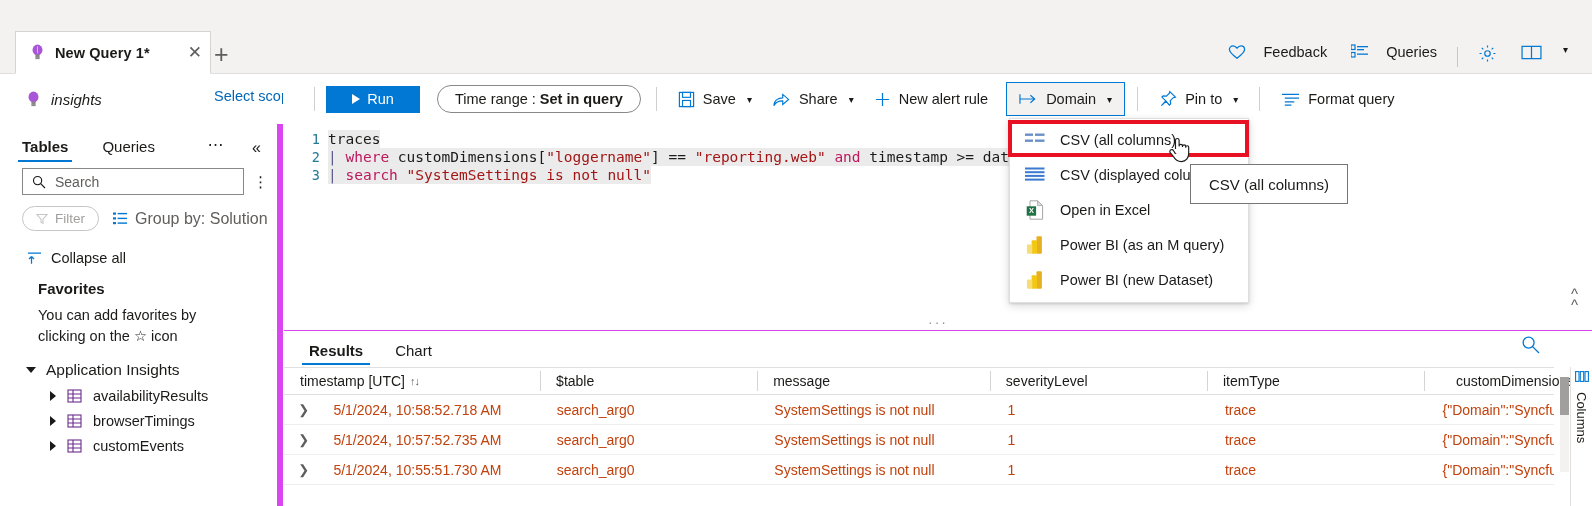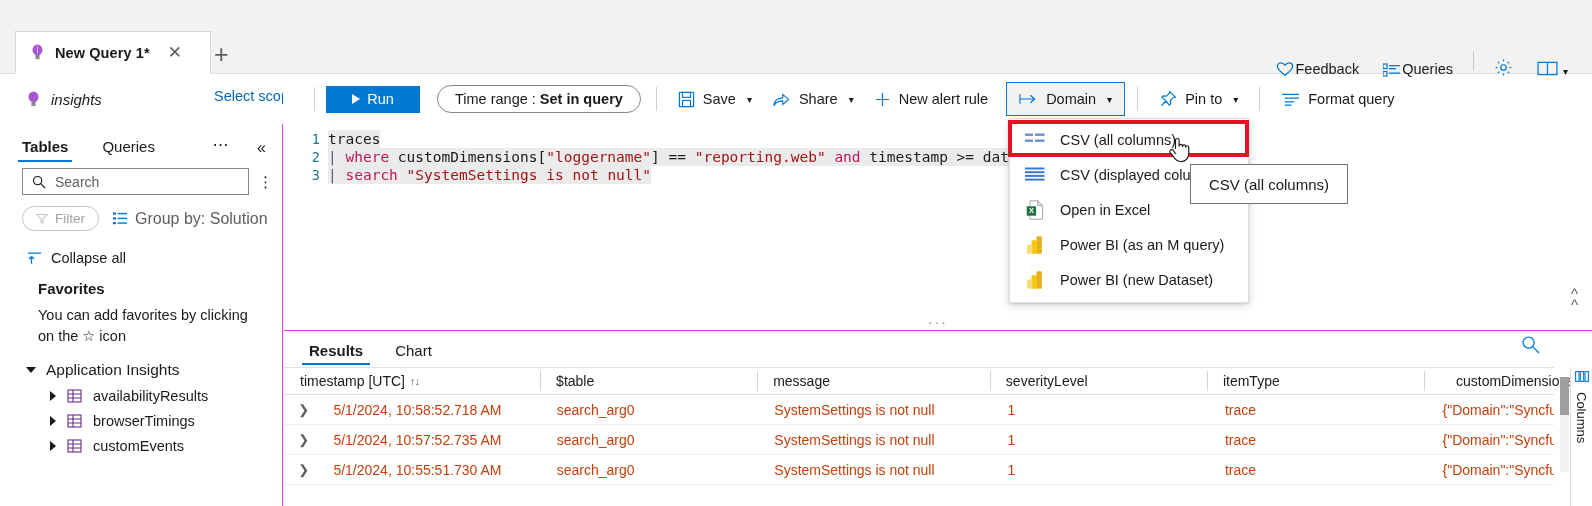--- a/index.html
+++ b/index.html
@@ -14,28 +14,28 @@
 
   
   .tabstrip {
     position:absolute; left:0; top:0; width:1592px; height:74px;
     background:#f3f2f1; border-bottom:1px solid #e1dfdd;
   }
   .tabstrip-fill{position:absolute;left:0;top:0;width:1592px;height:73px;background:#f3f2f1;}
   .qtab {
     position:absolute; left:15px; top:31px; width:196px; height:43px;
     background:#ffffff; border:1px solid #d6d4d2; border-bottom:1px solid #ffffff;
-    display:flex; align-items:center; padding:0 24px 0 14px; z-index:4;
+    display:flex; align-items:center; padding:0 4px 0 14px; z-index:4;
   }
   .qtab-label{ font-size:14.5px; font-weight:bold; color:#1b1a19; margin-left:10px; flex:1; letter-spacing:.1px;}
   .qtab-close{ font-size:17px; color:#605e5c; line-height:1; padding:2px 4px; font-weight:300;}
   .tab-add{ position:absolute; left:214px; top:42px; font-size:25px; color:#605e5c; font-weight:300; line-height:1; z-index:5;}
 
   .header-right{ position:absolute; right:12px; top:44px; display:flex; align-items:center; gap:0px; z-index:5;}
-  .hr-item{ display:flex; align-items:flex-end; gap:2px; font-size:14.5px; color:#1b1a19; padding:0 12px; height:26px;margin-top:7px;}
+  .hr-item{ display:flex; align-items:flex-start; gap:18px; font-size:14.5px; color:#1b1a19; padding:0 12px; height:26px;}
   .hr-sep{ width:1px; height:20px; background:#c8c6c4; margin:0 8px;}
 
   
   .scopebar{ position:absolute; left:0; top:74px; width:283px; height:50px; background:#ffffff; display:flex; align-items:center;}
   .scope-name{ font-size:15px; color:#1b1a19; margin-left:10px;font-style:italic;}
   .scope-link{ position:absolute; left:214px; top:88px; font-size:14.5px; color:#0067b8; }
 
   
   .cmdbar{ position:absolute; left:283px; top:74px; width:1309px; height:50px; background:#ffffff; display:flex; align-items:center; padding-left:20px; }
   .vsep{ width:1px; height:24px; background:#d2d0ce; margin:0 11px;}
@@ -53,21 +53,21 @@
   .cmd{ display:flex; align-items:center; gap:8px; font-size:14.5px; color:#1b1a19; height:30px; padding:0 10px; white-space:nowrap;}
   .chev{ font-size:10px; color:#1b1a19; margin-left:3px;}
 
   .export-btn{
     position:relative; background:#f3f2f1; border:1.5px solid #0078d4;
     height:34px; padding:0 12px; display:flex; align-items:center; gap:8px;
     font-size:14.5px; margin-left:8px;
   }
 
   
-  .sidebar{ position:absolute; left:0; top:124px; width:283px; height:382px; background:#fff; border-right:1px solid #d946ef; }
+  .sidebar{ position:absolute; left:0; top:124px; width:283px; height:382px; background:#fff; border-right:6px solid #d946ef; }
   .sb-tabs{ display:flex; align-items:flex-end; padding-left:18px; height:38px; position:relative;}
   .sb-tab{ font-size:15px; color:#1b1a19; padding:0 4px 7px 4px; margin-right:26px; position:relative;}
   .sb-tab.active{ font-weight:bold; }
   .sb-tab.active::after{ content:''; position:absolute; left:0; right:0; bottom:0; height:2.5px; background:#0078d4;}
   .sb-dots{ position:absolute; right:52px; bottom:8px; font-size:16px; color:#1b1a19; letter-spacing:1.5px;}
   .sb-collapse{ position:absolute; right:16px; bottom:5px; font-size:16px; color:#1b1a19;}
 
   .searchrow{ display:flex; align-items:center; padding:6px 14px 0 22px;}
   .searchbox{
     flex:1; height:27px; border:1px solid #8a8886; display:flex; align-items:center;

